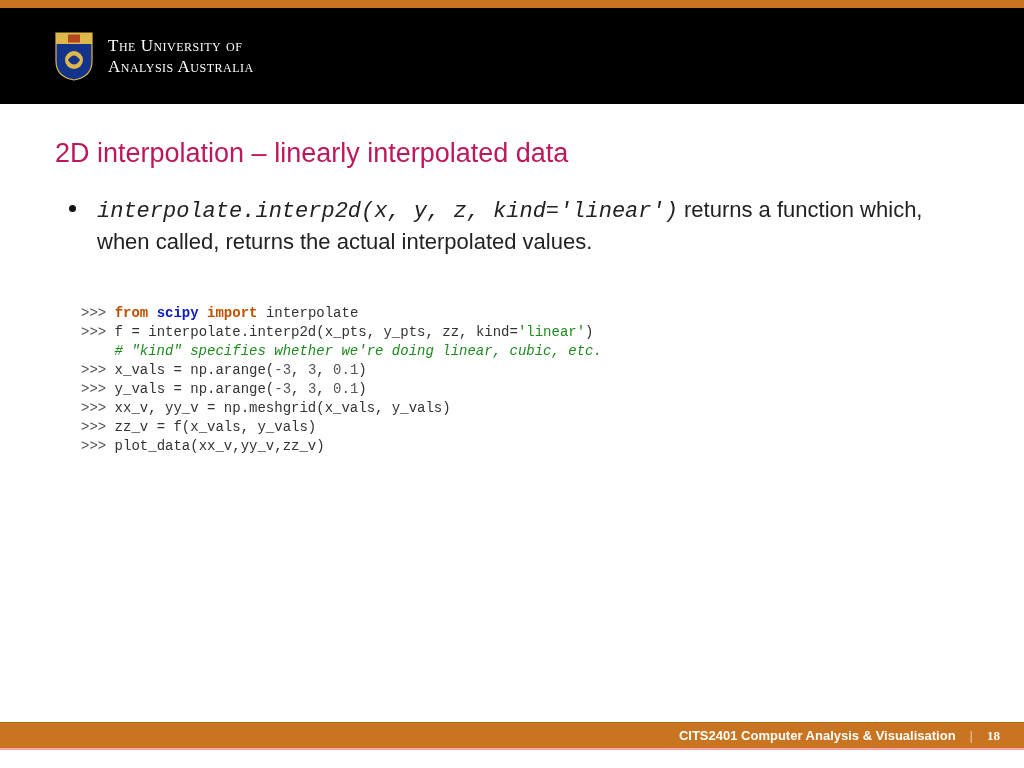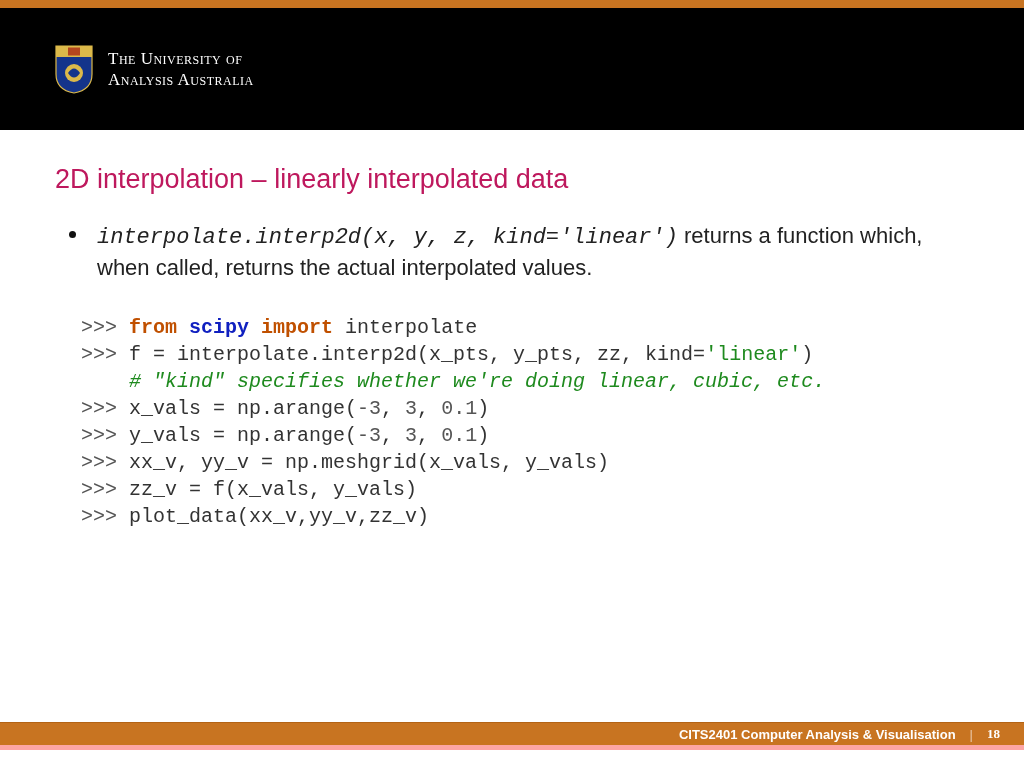--- a/index.html
+++ b/index.html
@@ -10,21 +10,21 @@
     background: #fff;
     overflow: hidden;
     position: relative;
   }
   .top-bar {
     height: 8px;
     background: #c87421;
   }
   .header {
     background: #000;
-    height: 122px;
+    height: 96px;
     display: flex;
     align-items: center;
     padding-left: 54px;
   }
   .crest {
     width: 40px;
     height: 50px;
     margin-right: 14px;
     position: relative;
   }
@@ -68,42 +68,42 @@
     background: #111;
     border-radius: 50%;
   }
   .mono {
     font-family: 'Courier New', Courier, monospace;
     font-size: 22px;
     font-style: italic;
   }
   .code-block {
     font-family: 'Courier New', Courier, monospace;
-    font-size: 20px;
+    font-size: 14px;
     line-height: 1.35;
     padding-left: 26px;
     white-space: pre;
     color: #333;
-    margin-top: 32px;
+    margin-top: 48px;
   }
   .tk-prompt { color: #555; }
   .tk-kw { color: #c05000; font-weight: bold; }
   .tk-mod { color: #1020c0; font-weight: bold; }
   .tk-num { color: #555; }
   .tk-str { color: #1e8a1e; }
   .tk-comment { color: #1e8a1e; font-style: italic; }
   .footer {
     position: absolute;
     bottom: 18px;
     left: 0;
     right: 0;
     height: 28px;
     background: #c87421;
     border-top: 1px solid #b36315;
-    border-bottom: 5px solid #fca5a5;
+    border-bottom: 2px solid #fca5a5;
     display: flex;
     justify-content: flex-end;
     align-items: center;
     color: #fff;
     font-size: 13px;
     padding-right: 24px;
   }
   .footer .course {
     font-weight: bold;
   }

